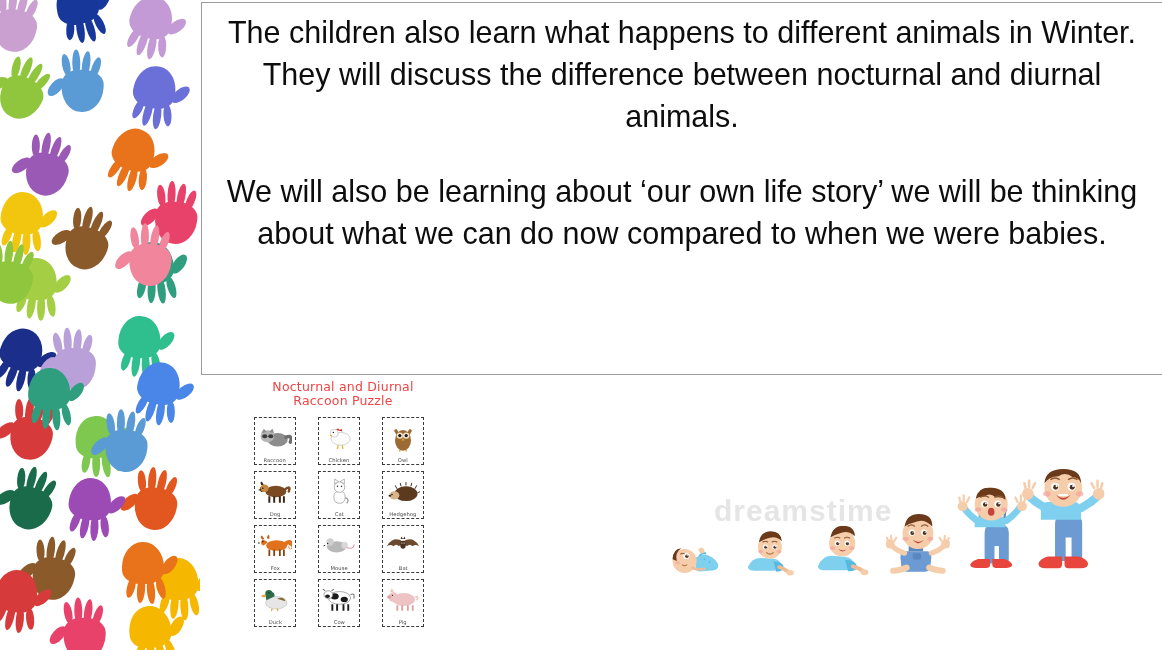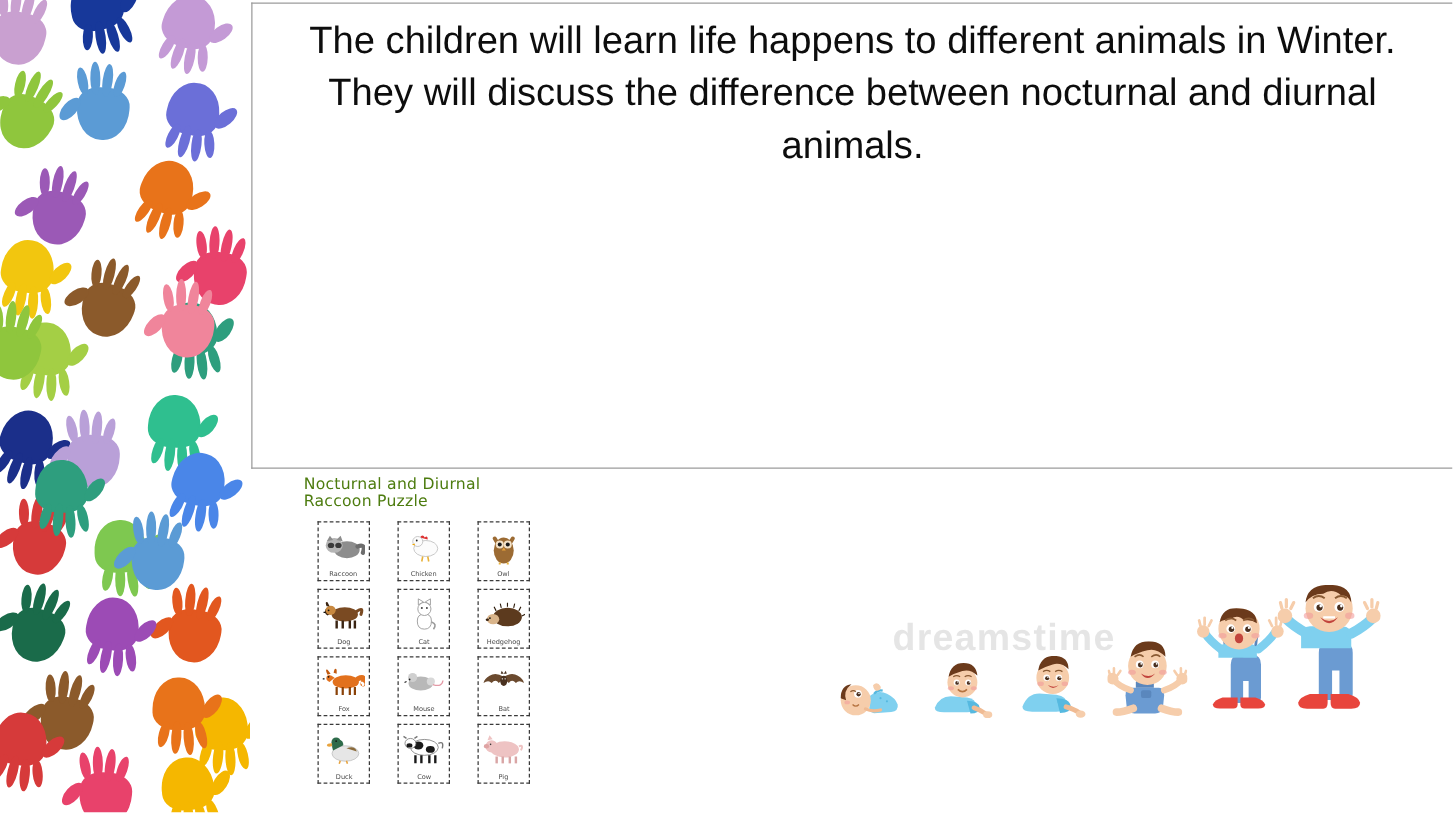--- a/index.html
+++ b/index.html
@@ -99,24 +99,24 @@
 
   
   #puzzle-sheet {
     position: absolute;
     left: 243px;
     top: 380px;
     width: 200px;
     height: 255px;
   }
   #puzzle-title {
-    text-align: left;
+    text-align: center;
     font-family: "DejaVu Sans", sans-serif;
     font-size: 12.5px;
-    color: #4d7c0f;
+    color: #ef4444;
     line-height: 1.15;
     letter-spacing: 0.2px;
     margin: 0 0 8px 0;
   }
   #puzzle-grid {
     display: grid;
     grid-template-columns: repeat(3, 42px);
     grid-template-rows: repeat(4, 48px);
     column-gap: 22px;
     row-gap: 6px;
@@ -427,22 +427,23 @@
       <span class="hp-palm"></span>
       <span class="hp-thumb"></span>
       <span class="hp-f hp-f1"></span>
       <span class="hp-f hp-f2"></span>
       <span class="hp-f hp-f3"></span>
       <span class="hp-f hp-f4"></span>
     </div>
   </div>
 
 <div id="text-box">
-  <p id="para-1" class="body-para">The children will learn life happens to different animals in Winter. They will discuss the difference between nocturnal and diurnal animals.</p>
+  <p id="para-1" class="body-para">The children also learn what happens to different animals in Winter. They will discuss the difference between nocturnal and diurnal animals.</p>
   <div class="para-gap"></div>
+  <p id="para-2" class="body-para">We will also be learning about ‘our own life story’ we will be thinking about what we can do now compared to when we were babies.</p>
 </div>
 
 <div id="puzzle-sheet">
   <div id="puzzle-title">
     <div>Nocturnal and Diurnal</div>
     <div>Raccoon Puzzle</div>
   </div>
   <div id="puzzle-grid">
       <div class="animal-card">
         <div class="animal-art">

